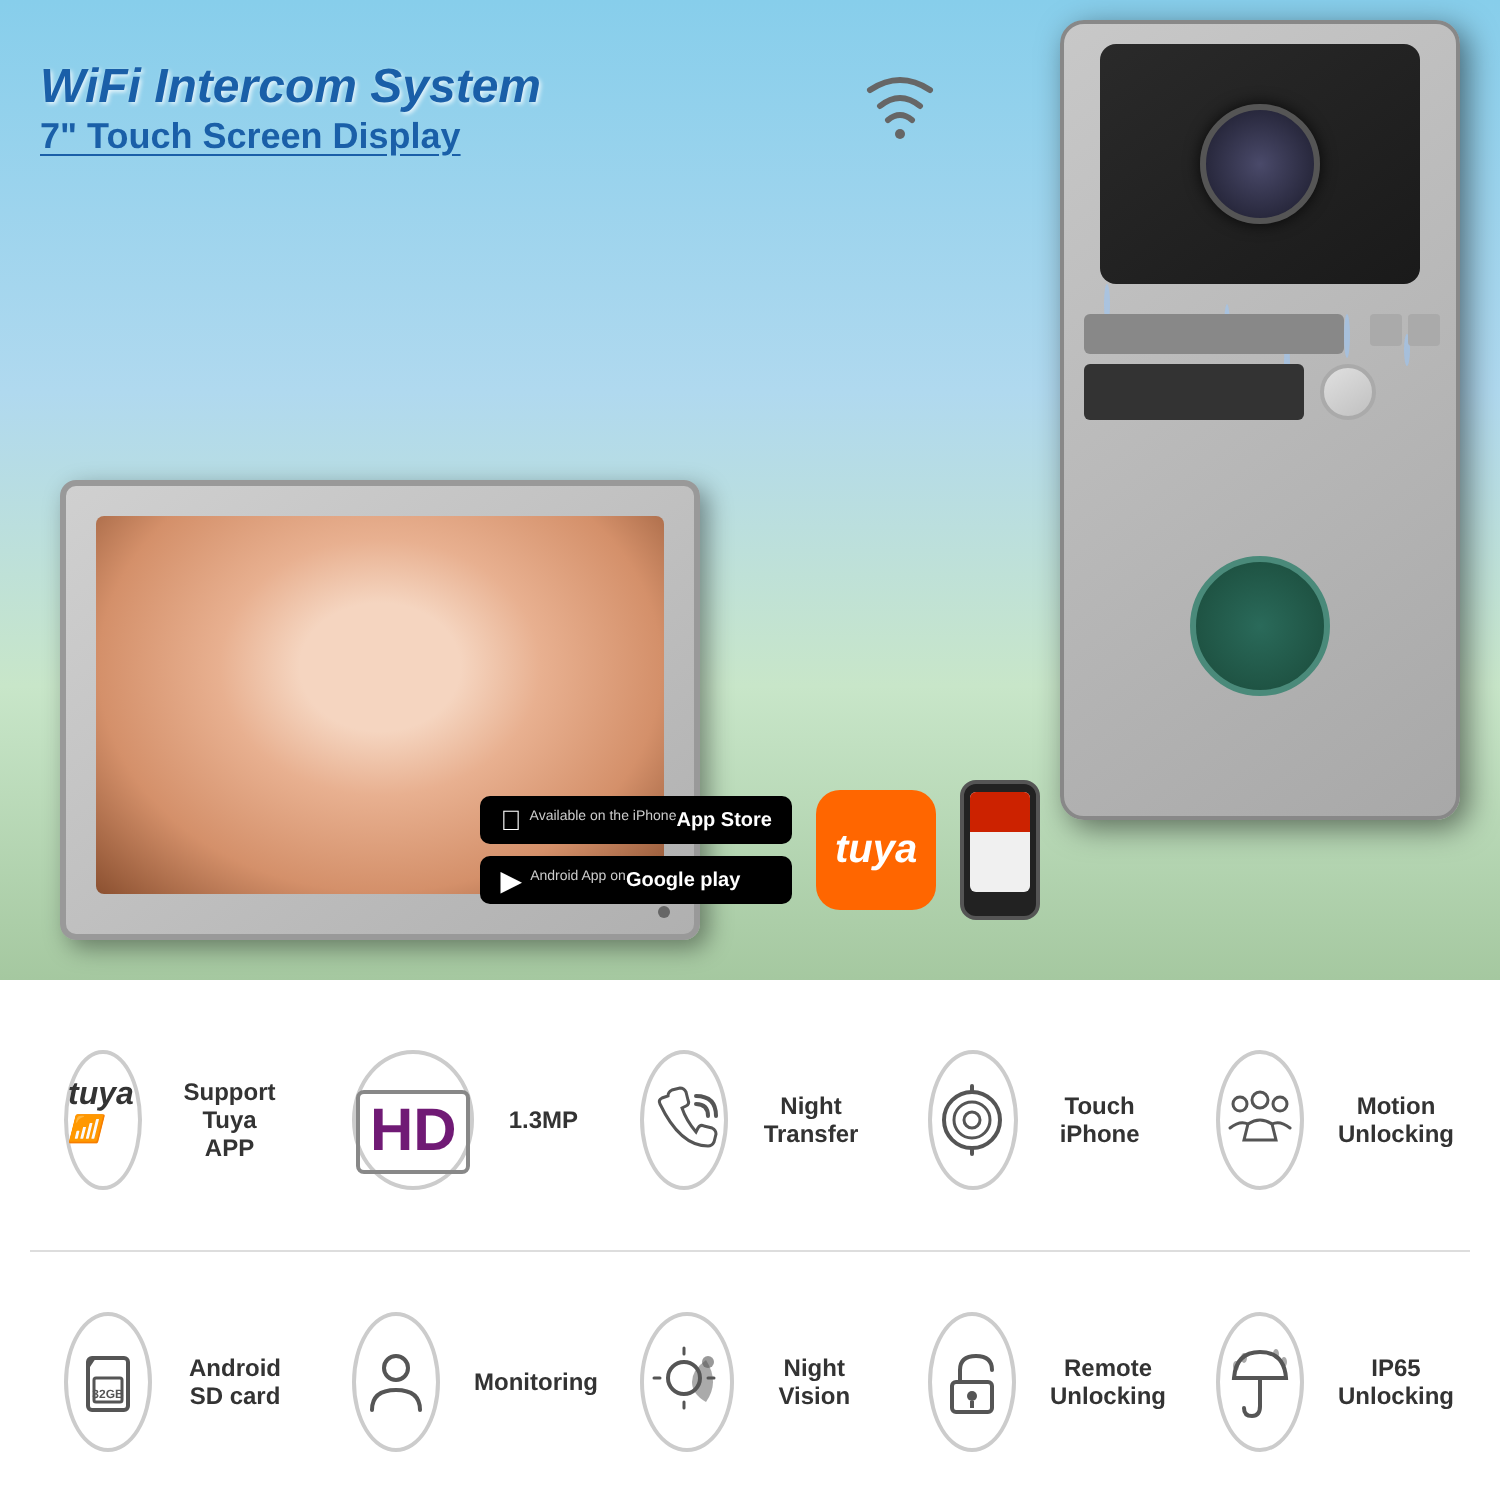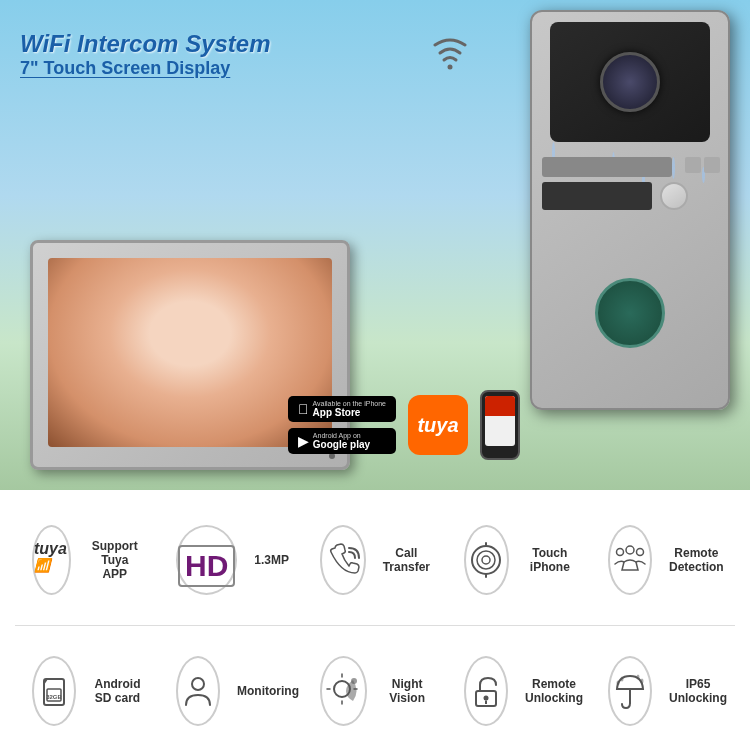--- a/index.html
+++ b/index.html
@@ -199,21 +199,21 @@
       color: white;
       padding: 4px 10px;
       border-radius: 5px;
       font-size: 9px;
       display: flex;
       align-items: center;
       gap: 4px;
     }
 
     .app-btn .store-icon { font-size: 14px; }
-    .app-btn .store-label { display: flex; flex-direction: column; }
+    .app-btn .store-label { display: flex; }
     .app-btn .store-small { font-size: 7px; color: #ccc; }
     .app-btn .store-name { font-size: 10px; font-weight: bold; }
 
     .tuya-badge {
       width: 60px;
       height: 60px;
       background: #ff6600;
       border-radius: 12px;
       display: flex;
       align-items: center;
@@ -425,21 +425,21 @@
     </div>
 
     <div class="feature-item">
       <div class="feature-icon-circle">
         <svg class="icon-svg" viewBox="0 0 40 40">
           <path d="M12 8 Q12 6 14 5 L18 4 Q20 4 21 6 L22 10 Q23 12 21 13 L19 14 Q21 20 26 26 L27 24 Q28 22 30 23 L34 24 Q36 25 36 27 L35 31 Q34 33 32 33 Q18 33 8 12 Q7 10 9 9 Z" stroke="#555" stroke-width="1.5" fill="none"></path>
           <path d="M26 12 Q32 12 32 18" stroke="#555" stroke-width="2" fill="none" stroke-linecap="round"></path>
           <path d="M26 8 Q36 8 36 18" stroke="#555" stroke-width="2" fill="none" stroke-linecap="round"></path>
         </svg>
       </div>
-      <span class="feature-label">Call Transfer</span>
+      <span class="feature-label">Night Transfer</span>
     </div>
 
     <div class="feature-item">
       <div class="feature-icon-circle">
         <svg class="icon-svg" viewBox="0 0 40 40">
           <circle cx="20" cy="20" r="14" stroke="#555" stroke-width="2" fill="none"></circle>
           <circle cx="20" cy="20" r="9" stroke="#555" stroke-width="1.5" fill="none"></circle>
           <circle cx="20" cy="20" r="4" stroke="#555" stroke-width="1.5" fill="none"></circle>
           <line x1="20" y1="6" x2="20" y2="3" stroke="#555" stroke-width="2" stroke-linecap="round"></line>
           <line x1="20" y1="34" x2="20" y2="37" stroke="#555" stroke-width="2" stroke-linecap="round"></line>
@@ -452,21 +452,21 @@
       <div class="feature-icon-circle">
         <svg class="icon-svg" viewBox="0 0 40 40">
           <circle cx="20" cy="10" r="4" stroke="#555" stroke-width="1.5" fill="none"></circle>
           <circle cx="10" cy="12" r="3.5" stroke="#555" stroke-width="1.5" fill="none"></circle>
           <circle cx="30" cy="12" r="3.5" stroke="#555" stroke-width="1.5" fill="none"></circle>
           <path d="M14 22 Q20 18 26 22 L28 30 H12 Z" stroke="#555" stroke-width="1.5" fill="none"></path>
           <path d="M5 24 Q10 20 14 22" stroke="#555" stroke-width="1.5" fill="none" stroke-linecap="round"></path>
           <path d="M26 22 Q30 20 35 24" stroke="#555" stroke-width="1.5" fill="none" stroke-linecap="round"></path>
         </svg>
       </div>
-      <span class="feature-label">Remote Detection</span>
+      <span class="feature-label">Motion Unlocking</span>
     </div>
 
   </div>
 
   <div class="divider"></div>
 
   <div class="features-row">
 
     <div class="feature-item">
       <div class="feature-icon-circle">

